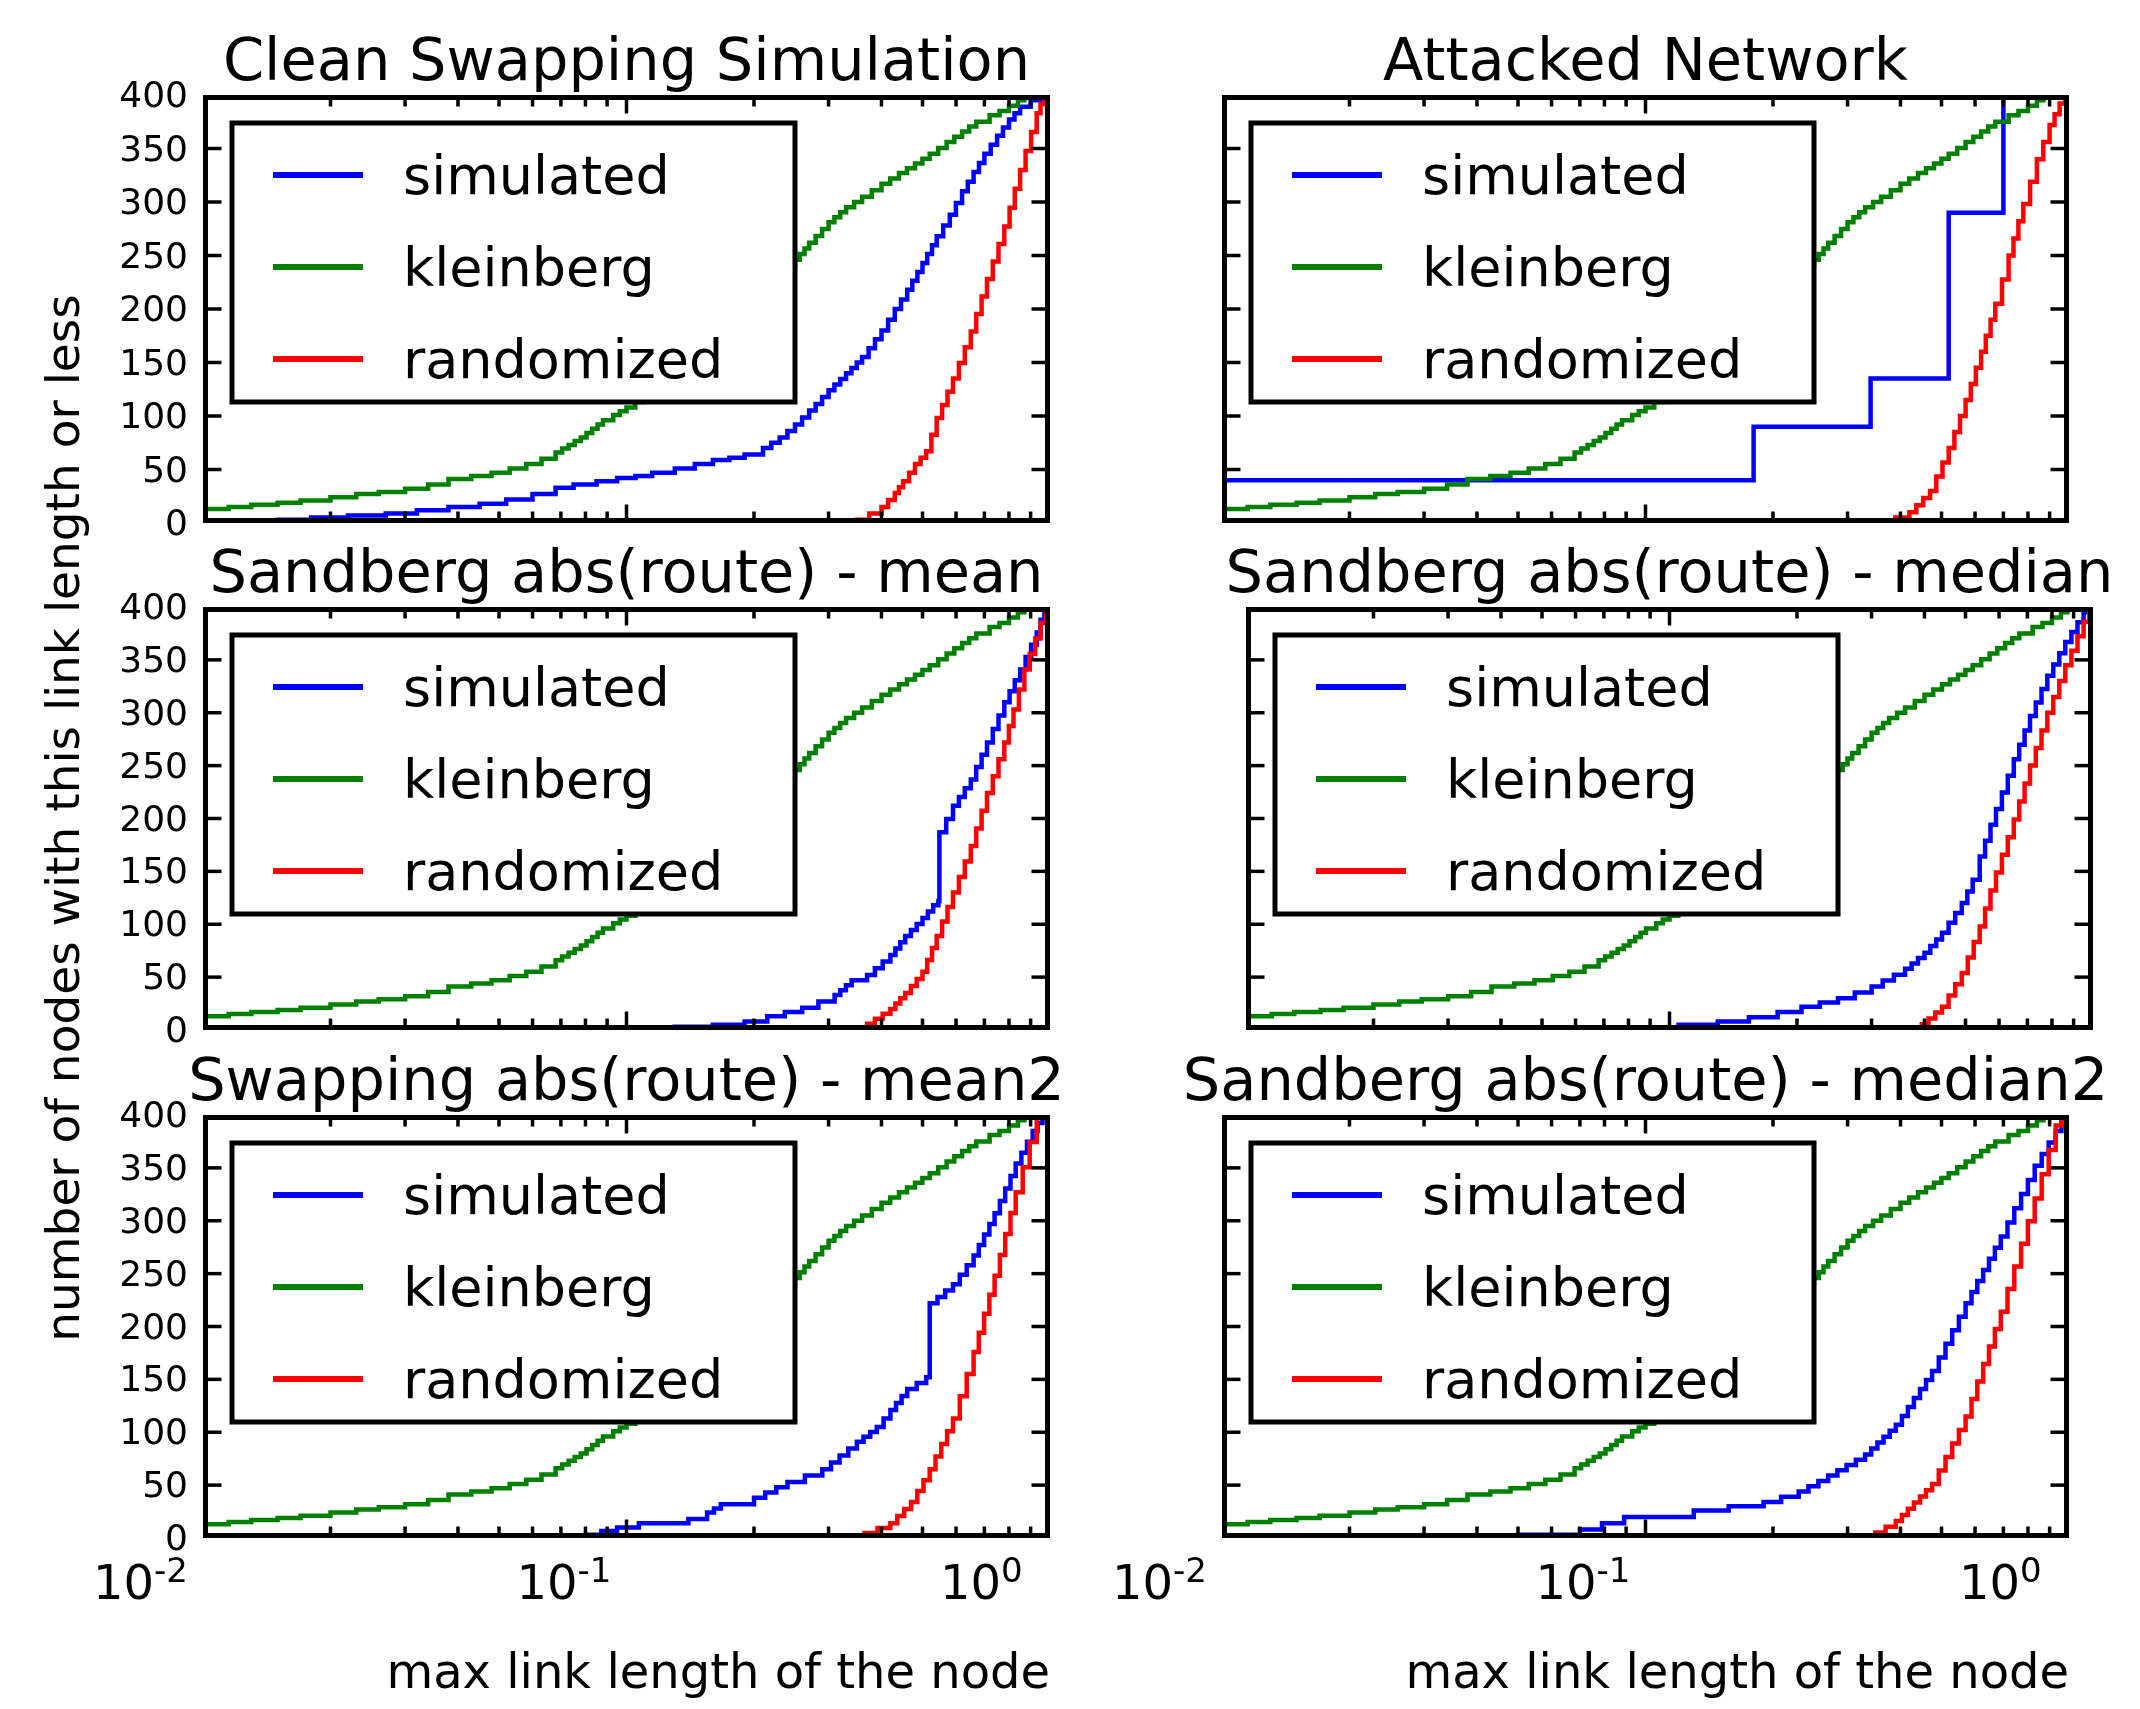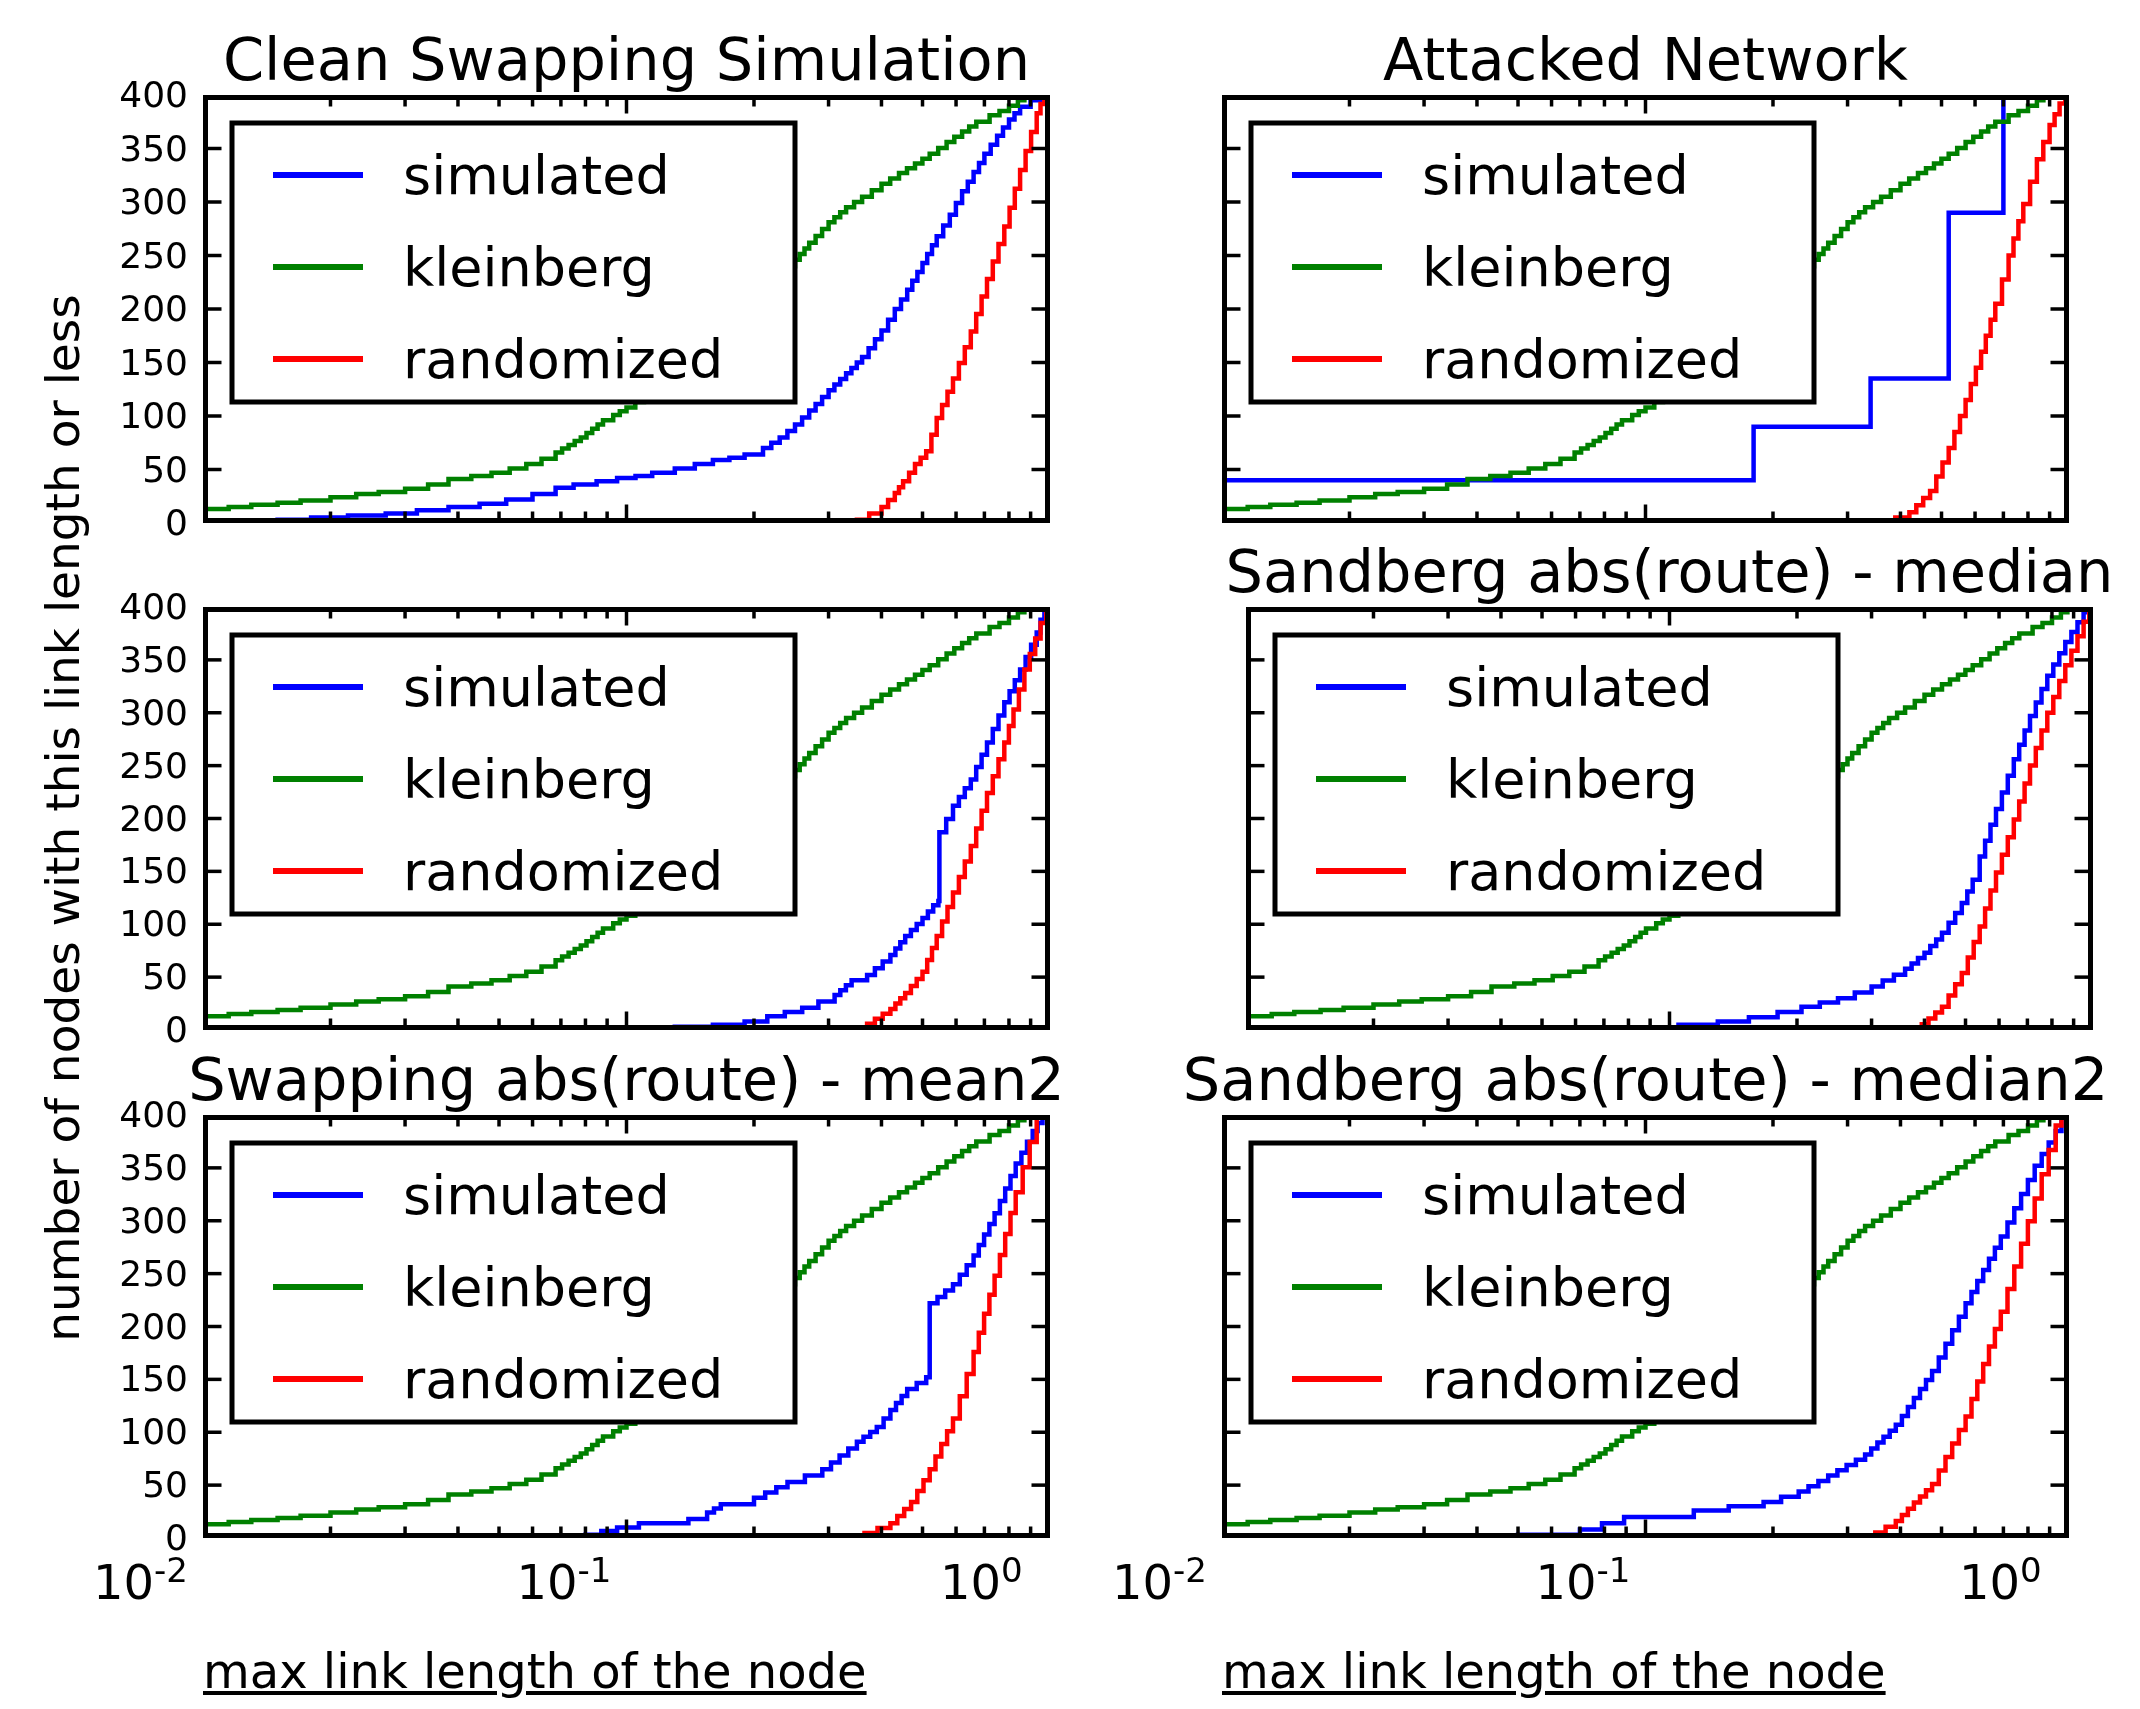--- a/index.html
+++ b/index.html
@@ -30,22 +30,22 @@
     position:absolute;
     left:-557px;top:788px;
     width:1240px;height:60px;
     text-align:center;
     font-size:47px;line-height:60px;
     transform:rotate(-90deg);
   }
   .xlabel{
     position:absolute;
     top:1640px;height:62px;
-    text-align:left;
-    font-size:48px;line-height:62px;text-decoration:underline;
+    text-align:right;
+    font-size:48px;line-height:62px;
   }
   .xlabel.c0{left:203px;width:847px;}
   .xlabel.c1{left:1222px;width:847px;}
   .ytick{
     position:absolute;
     width:150px;height:48px;
     text-align:right;
     font-size:36px;line-height:48px;
   }
   .xtick{
@@ -207,20 +207,21 @@
           <line x1="70" y1="80" x2="160" y2="80" stroke="#0000ff" stroke-width="6"></line>
           <text x="200" y="99" font-size="54" fill="#000000" font-family="&quot;DejaVu Sans&quot;, sans-serif">simulated</text>
           <line x1="70" y1="172" x2="160" y2="172" stroke="#008000" stroke-width="6"></line>
           <text x="200" y="191" font-size="54" fill="#000000" font-family="&quot;DejaVu Sans&quot;, sans-serif">kleinberg</text>
           <line x1="70" y1="264" x2="160" y2="264" stroke="#ff0000" stroke-width="6"></line>
           <text x="200" y="283" font-size="54" fill="#000000" font-family="&quot;DejaVu Sans&quot;, sans-serif">randomized</text>
         </g>
       </svg>
   </div>
   <div class="subplot pos10">
+    <div class="plot-title">Sandberg abs(route) - mean</div>
     <svg id="svg-plot-2" width="847" height="423" viewBox="0 0 847 423">
         <clipPath id="clip2">
           <rect x="2.5" y="2.5" width="842" height="418"></rect>
         </clipPath>
         <g clip-path="url(#clip2)">
           <path d="M0.0,423.0H296.0V423.0H382.5V421.9H423.5V420.9H471.8V419.8H509.9V417.7H541.6V414.5H564.3V409.3H581.8V405.0H599.2V400.8H615.4V394.4H631.6V388.1H637.3V383.2H642.9V378.2H648.6V373.3H664.1V368.0H671.9V361.3H679.7V354.6H687.4V347.9H692.4V341.6H697.3V335.2H702.2V328.9H707.9V322.9H713.7V316.9H719.5V310.9H724.9V304.6H730.2V298.2H735.4V294.0H736.4V225.2H743.2V212.0H750.0V198.8H755.9V190.0H761.8V181.2H767.8V172.4H773.2V160.0H778.6V147.7H784.0V135.4H789.8V122.0H795.5V108.6H801.3V95.2H806.6V84.2H811.8V73.3H817.1V62.4H822.6V50.1H828.1V37.7H833.7V25.4H837.5V12.7H841.4V0.0H847.0V0.0" fill="none" stroke="#0000ff" stroke-width="4.5"></path>
           <path d="M0.0,409.3H25.7V407.1H48.3V405.0H74.6V402.9H97.6V400.8H127.5V397.6H153.2V394.4H175.7V392.3H202.1V389.2H225.1V384.9H245.5V379.6H268.3V376.5H288.5V373.3H306.7V369.1H323.3V364.8H338.5V359.6H352.6V353.2H359.1V349.5H365.6V345.8H371.7V342.1H377.8V338.4H383.5V334.2H389.2V329.9H394.6V325.7H400.0V321.5H410.2V316.2H416.8V312.5H423.5V308.8H432.3V303.5H441.0V298.2H449.0V292.9H457.0V287.6H464.3V282.7H471.5V277.8H478.7V272.8H485.2V267.2H491.6V261.6H498.1V255.9H505.7V249.2H513.4V242.5H521.1V235.8H527.9V229.8H534.7V223.8H541.6V217.8H547.7V212.2H553.8V206.6H560.0V200.9H565.5V194.6H571.1V188.2H576.7V181.9H581.8V175.5H586.9V169.2H592.0V162.9H596.7V157.2H601.5V151.6H606.2V145.9H612.6V139.2H619.1V132.5H625.6V125.8H631.4V120.9H637.2V116.0H643.1V111.0H651.1V105.8H659.1V100.5H668.8V94.1H678.5V87.8H687.2V82.5H696.0V77.2H704.0V72.4H712.0V67.7H719.4V62.9H726.7V58.2H735.2V52.3H743.6V46.5H751.3V41.2H759.1V36.0H766.2V31.2H773.3V26.4H786.6V20.1H796.5V15.9H806.0V10.6H814.9V5.3H821.4V2.1H827.6V0.0H847.0V0.0" fill="none" stroke="#008000" stroke-width="4.5"></path>
           <path d="M0.0,423.0H640.3V423.0H664.1V416.7H671.9V411.7H679.7V406.8H687.4V401.9H692.4V396.6H697.3V391.3H702.2V386.0H707.9V378.9H713.7V371.9H719.5V364.8H724.2V352.9H729.0V340.9H733.7V328.9H739.1V314.4H744.5V300.0H750.0V285.5H755.9V270.0H761.8V254.5H767.8V239.0H773.2V221.4H778.6V203.7H784.0V186.1H789.8V169.2H795.5V152.3H801.3V135.4H805.9V119.0H810.5V102.6H815.9V82.5H821.4V62.4H826.8V46.9H832.2V31.4H837.6V15.9H843.3V0.0H847.0V0.0" fill="none" stroke="#ff0000" stroke-width="4.5"></path>
         </g>
         <rect x="2.5" y="2.5" width="842" height="418" fill="none" stroke="#000000" stroke-width="5"></rect>

